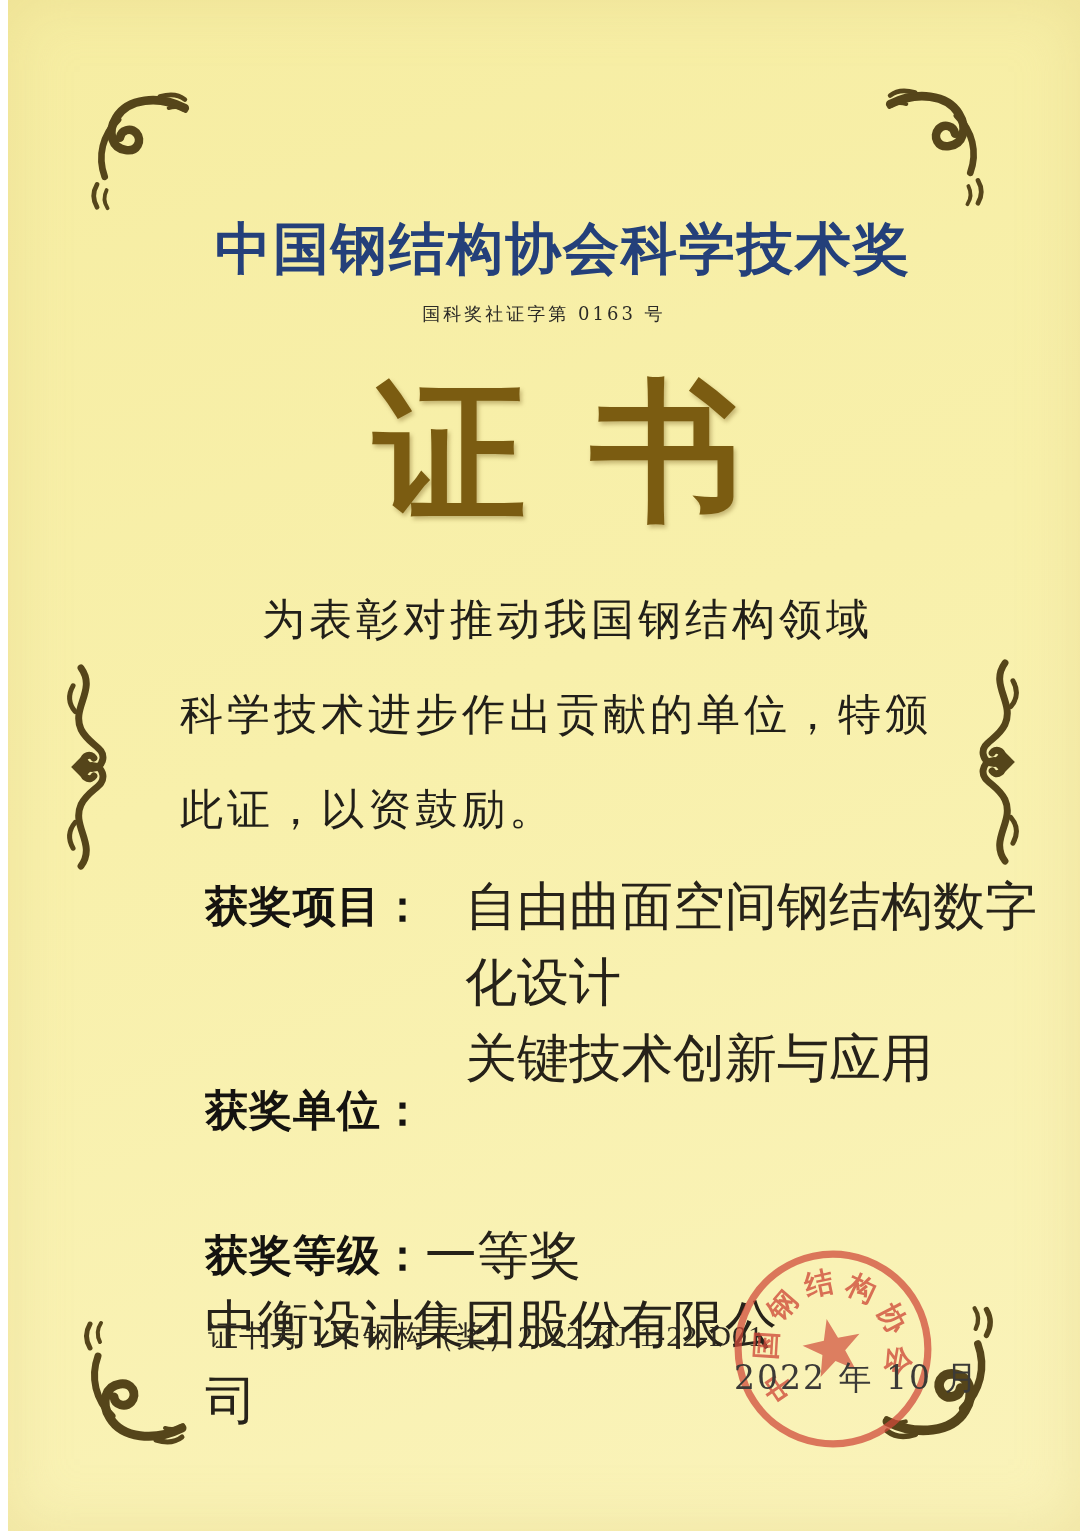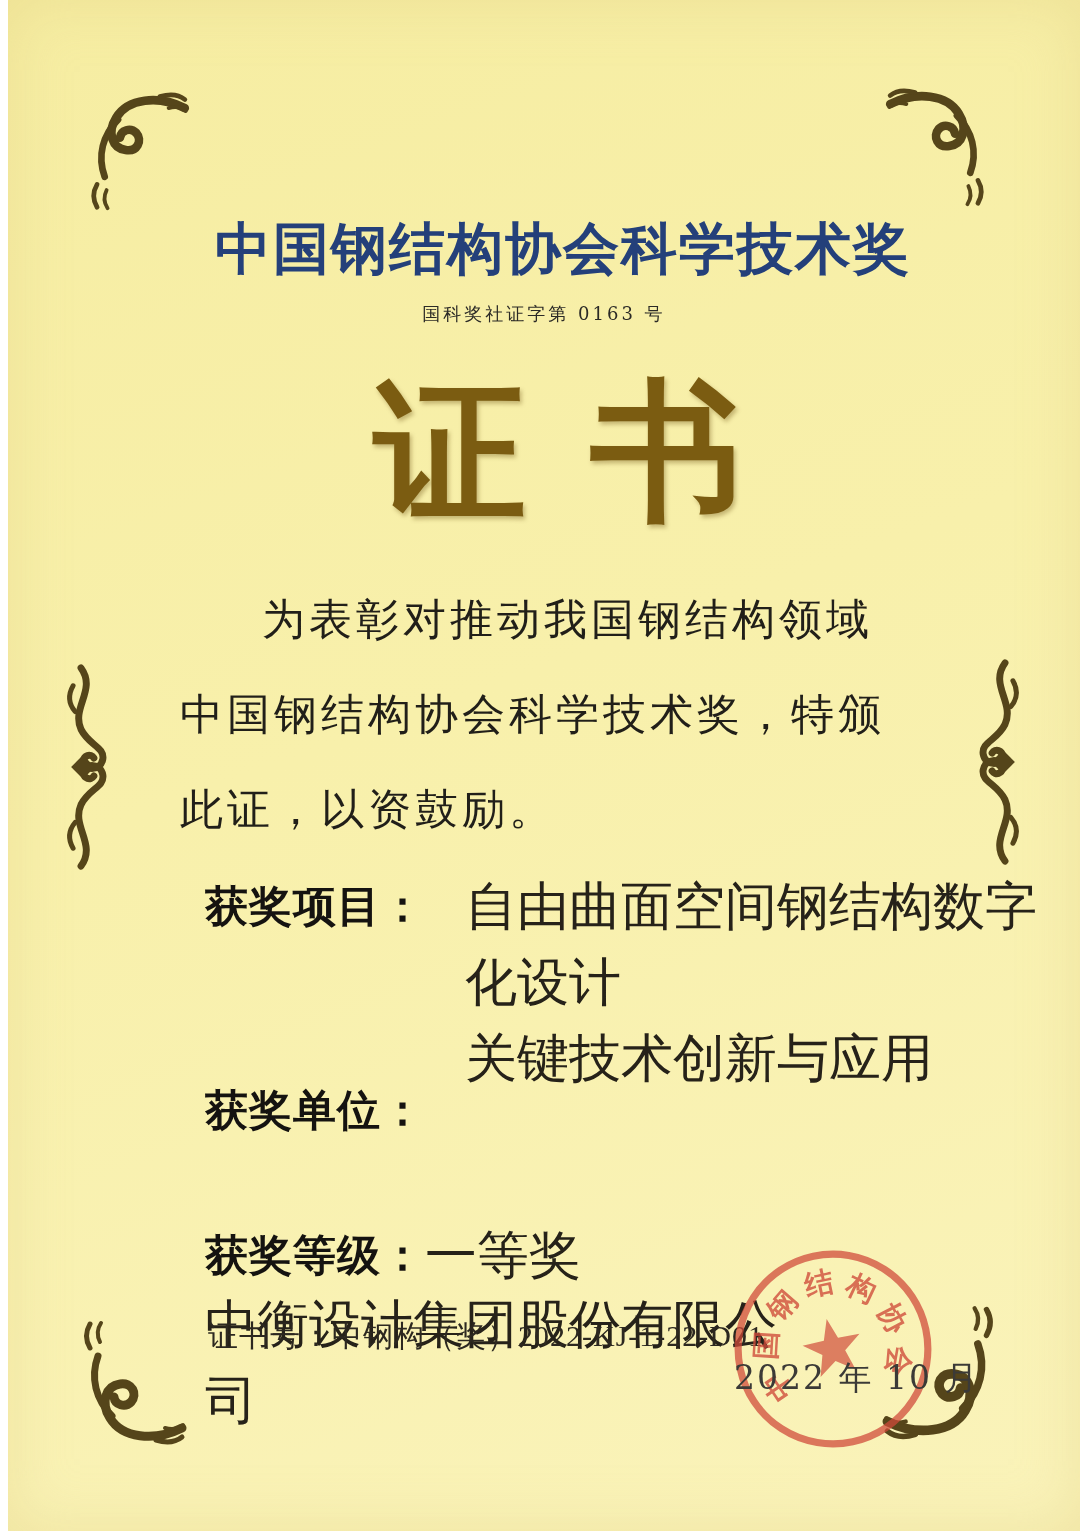--- a/index.html
+++ b/index.html
@@ -116,21 +116,21 @@
         <use href="#side-orn"></use>
       </svg>
   </div>
 
   <div class="title">中国钢结构协会科学技术奖</div>
   <div class="subtitle">国科奖社证字第 0163 号</div>
   <div class="heading">证书</div>
 
   <div class="body-text">
     <div class="line">为表彰对推动我国钢结构领域</div>
-    <div class="line">中国钢结构协会科学技术奖，特颁</div>
+    <div class="line">科学技术进步作出贡献的单位，特颁</div>
     <div class="line">此证，以资鼓励。</div>
   </div>
 
   <div class="field-row row-project">
     <div class="label">获奖项目：</div>
     <div class="value">
       <div>自由曲面空间钢结构数字化设计</div>
       <div>关键技术创新与应用</div>
     </div>
   </div>

